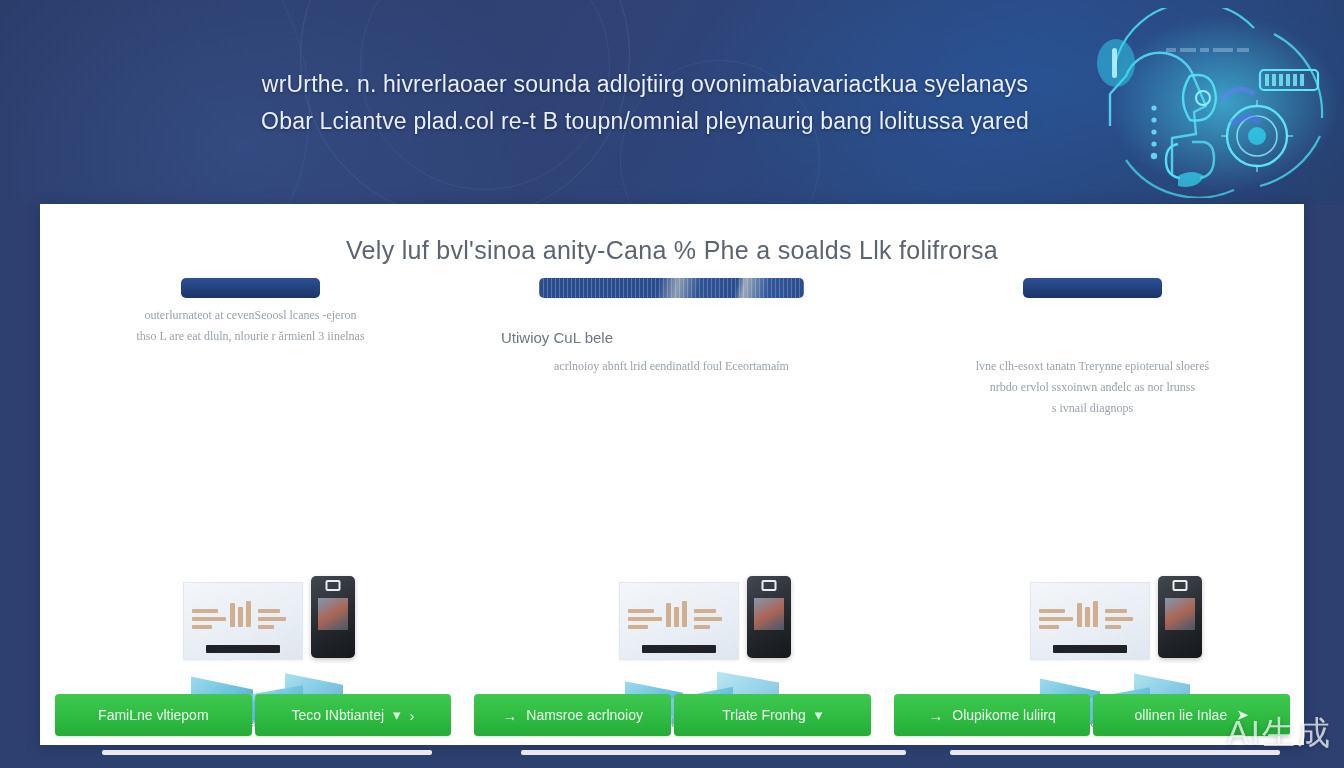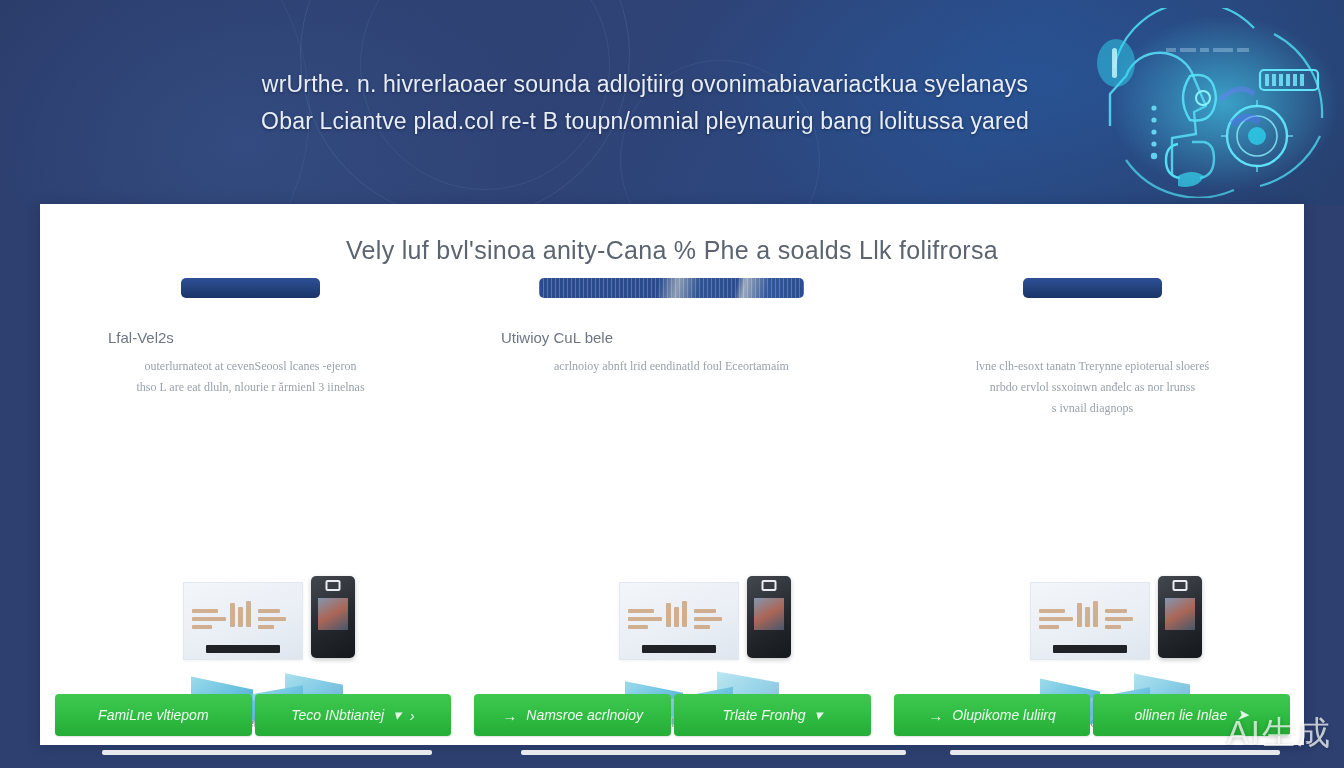--- a/index.html
+++ b/index.html
@@ -162,21 +162,21 @@
     position: absolute; top: 472px; height: 5px;
     background: #e7e9ec; border-radius: 2px;
   }
   #col-0 .divider { left: 62px; width: 330px; }
   #col-1 .divider { left: 60px; width: 385px; }
   #col-2 .divider { left: 68px; width: 330px; }
 
   
   #cta-row {
     position: absolute; left: 55px; top: 694px; width: 1235px; height: 48px;
-    display: flex; gap: 23px; font-style: italic;
+    display: flex; gap: 23px;
   }
   .cta-group { display: flex; gap: 3px; flex: 1; }
   .cta {
     flex: 1; height: 42px;
     background: linear-gradient(180deg, #3fc84f 0%, #2fbb42 55%, #25ad37 100%);
     border-radius: 4px;
     display: flex; align-items: center; justify-content: center; gap: 9px;
     color: #ecfbee; font-size: 14px;
     filter: blur(.35px);
     box-shadow: 0 1px 2px rgba(0,0,0,.12);
@@ -283,21 +283,20 @@
     </svg>
   </div>
 </div>
 
 <div id="card">
 
   <div id="card-title">Vely luf bvl'sinoa anity-Cana % Phe a soalds Llk folifrorsa</div>
 
   <div class="col" id="col-0">
     <div class="pill"></div>
-    <div class="col-heading">Lfal-Vel2s</div>
     <div class="col-body">
       <span class="ln">outerlurnateot at cevenSeoosl lcanes  -ejeron</span>
       <span class="ln">thso L are eat dluln, nlourie r ărmienl 3 iinelnas</span>
     </div>
 
     <div class="illus-wrap">
       <div class="illus">
         <div class="screen">
           <span class="blk" style="left:8px;  top:26px; width:26px; height:4px;"></span>
           <span class="blk" style="left:8px;  top:34px; width:34px; height:4px;"></span>

